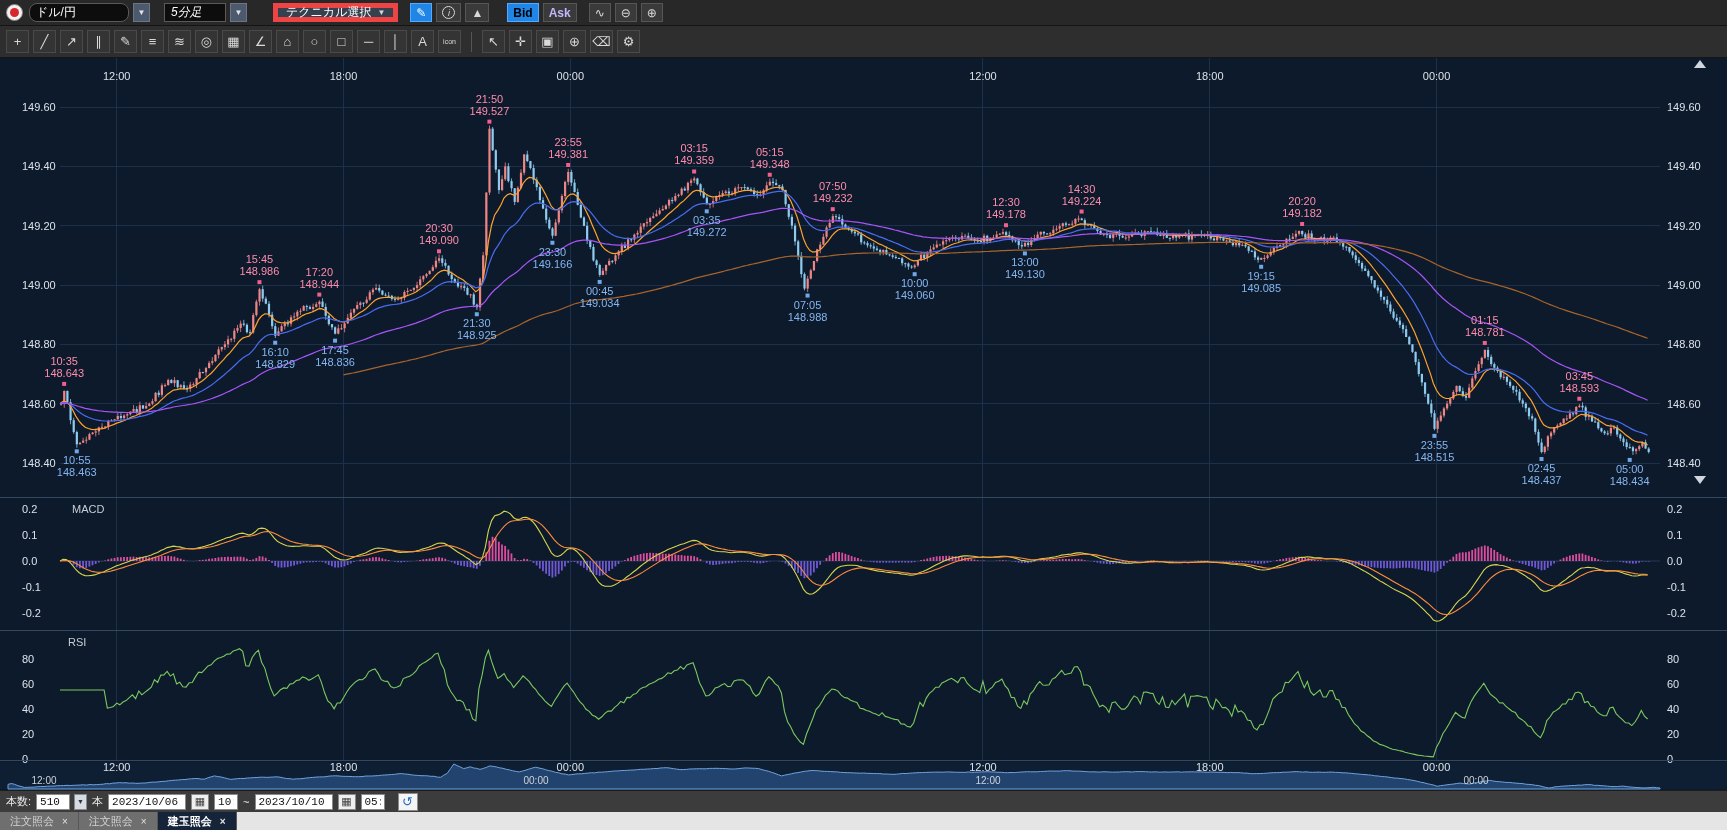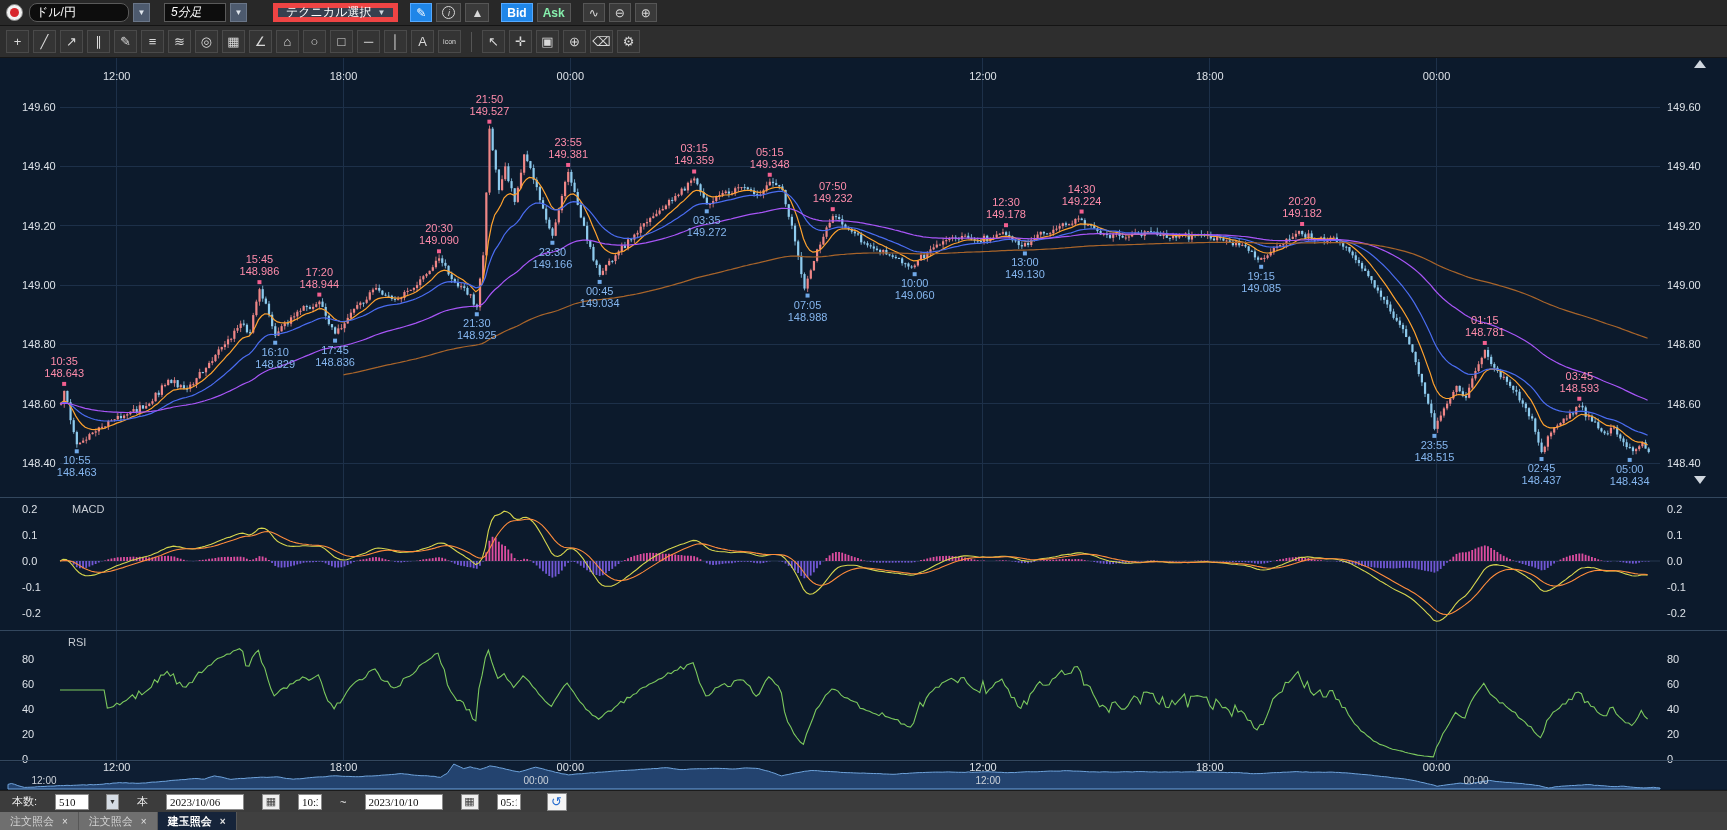--- a/index.html
+++ b/index.html
@@ -15,51 +15,51 @@
   .pair{width:100px;margin-left:2px;border-radius:8px;}
   .tf{width:62px;margin-left:10px;font-style:italic;}
   .drop-btn{height:19px;width:17px;background:#4d5a6e;border:1px solid #6a7688;color:#dfe5ec;
     font-size:8px;display:flex;align-items:center;justify-content:center;padding:0;cursor:pointer;}
   .tech-btn{height:19px;margin-left:22px;background:#37404f;border:5px solid #ef4444;color:#fff;
     font-size:12px;display:flex;align-items:center;gap:6px;padding:0 8px;cursor:pointer;}
   .tech-btn .chev{font-size:8px;color:#cfd6de;}
   .tbtn{height:19px;min-width:22px;background:#3a3a3a;border:1px solid #565656;color:#d8d8d8;
     font-size:12px;display:flex;align-items:center;justify-content:center;padding:0 5px;cursor:pointer;}
   .tbtn.blue{background:#1f86e8;border-color:#55a9ff;color:#fff;margin-left:8px;}
-  .tbtn.bid{background:#1f86e8;border-color:#55a9ff;color:#ffffff;margin-left:8px;font-weight:bold;}
-  .tbtn.ask{color:#86efac;font-weight:bold;}
+  .tbtn.bid{background:#1f86e8;border-color:#55a9ff;color:#000000;margin-left:14px;font-weight:bold;}
+  .tbtn.ask{color:#c4b5fd;font-weight:bold;}
   .info-circle{width:13px;height:13px;border:1px solid #d8d8d8;border-radius:50%;font-size:9px;
     display:flex;align-items:center;justify-content:center;font-style:italic;}
   
   .draw-toolbar{position:absolute;top:26px;left:0;right:0;height:32px;background:#2e2e2e;
     border-bottom:1px solid #161616;display:flex;align-items:center;padding:0 6px;gap:4px;z-index:10;}
   .tool-btn{width:23px;height:23px;background:#343434;border:1px solid #4a4a4a;color:#d9d9d9;
     font-size:13px;display:flex;align-items:center;justify-content:center;padding:0;cursor:pointer;}
   .tool-btn.small-label{font-size:7px;}
   .vsep{width:1px;height:20px;background:#555;margin:0 6px;display:inline-block;}
   
   #chart{position:absolute;left:0;top:0;z-index:1;}
   #chart text{font-family:"Liberation Sans","DejaVu Sans",sans-serif;}
   
   .bottom-bar{position:absolute;left:0;right:0;top:790px;height:22px;background:#3c3c3c;
-    border-top:1px solid #1c1c1c;display:flex;align-items:center;padding:0 12px;gap:18px;z-index:10;
+    border-top:1px solid #1c1c1c;display:flex;align-items:center;padding:0 6px;gap:5px;z-index:10;
     font-size:11px;color:#eee;}
   .bottom-bar input{height:16px;background:#fff;border:1px solid #8a8a8a;color:#111;font-size:11px;
-    padding:0 3px;font-family:Liberation Serif, serif;}
+    padding:0 3px;font-family:Liberation Mono, monospace;}
   .in-count{width:34px;}
   .in-date{width:78px;}
   .in-time{width:24px;}
   .mini-drop{width:13px;height:16px;background:#d5dce4;border:1px solid #8a8a8a;font-size:7px;color:#333;
     display:flex;align-items:center;justify-content:center;margin-left:-1px;cursor:pointer;}
   .cal-btn{width:18px;height:16px;background:#efefef;border:1px solid #8a8a8a;color:#444;font-size:11px;
     display:flex;align-items:center;justify-content:center;padding:0;cursor:pointer;}
   .reset-btn{width:20px;height:18px;background:#f4f4f4;border:1px solid #8a8a8a;color:#2a6fd0;
     font-size:13px;display:flex;align-items:center;justify-content:center;padding:0;margin-left:8px;cursor:pointer;}
   
-  .tabs-bar{position:absolute;left:0;right:0;top:812px;height:18px;background:#404040;display:flex;z-index:10;}
+  .tabs-bar{position:absolute;left:0;right:0;top:812px;height:18px;background:#e5e5e5;display:flex;z-index:10;}
   .tab{height:18px;display:flex;align-items:center;gap:8px;padding:0 10px;background:#6f6f6f;
     color:#d3d3d3;font-size:11px;border-right:1px solid #575757;cursor:pointer;}
   .tab.active{background:#16243a;color:#fff;font-weight:bold;}
   .tab .close-x{font-size:10px;color:#e3e3e3;cursor:pointer;}
 </style>
 </head>
 <body>
 
 <svg id="chart" width="1727" height="830">
     <rect x="0" y="58" width="1727" height="734" fill="#0c1a2c"></rect>

